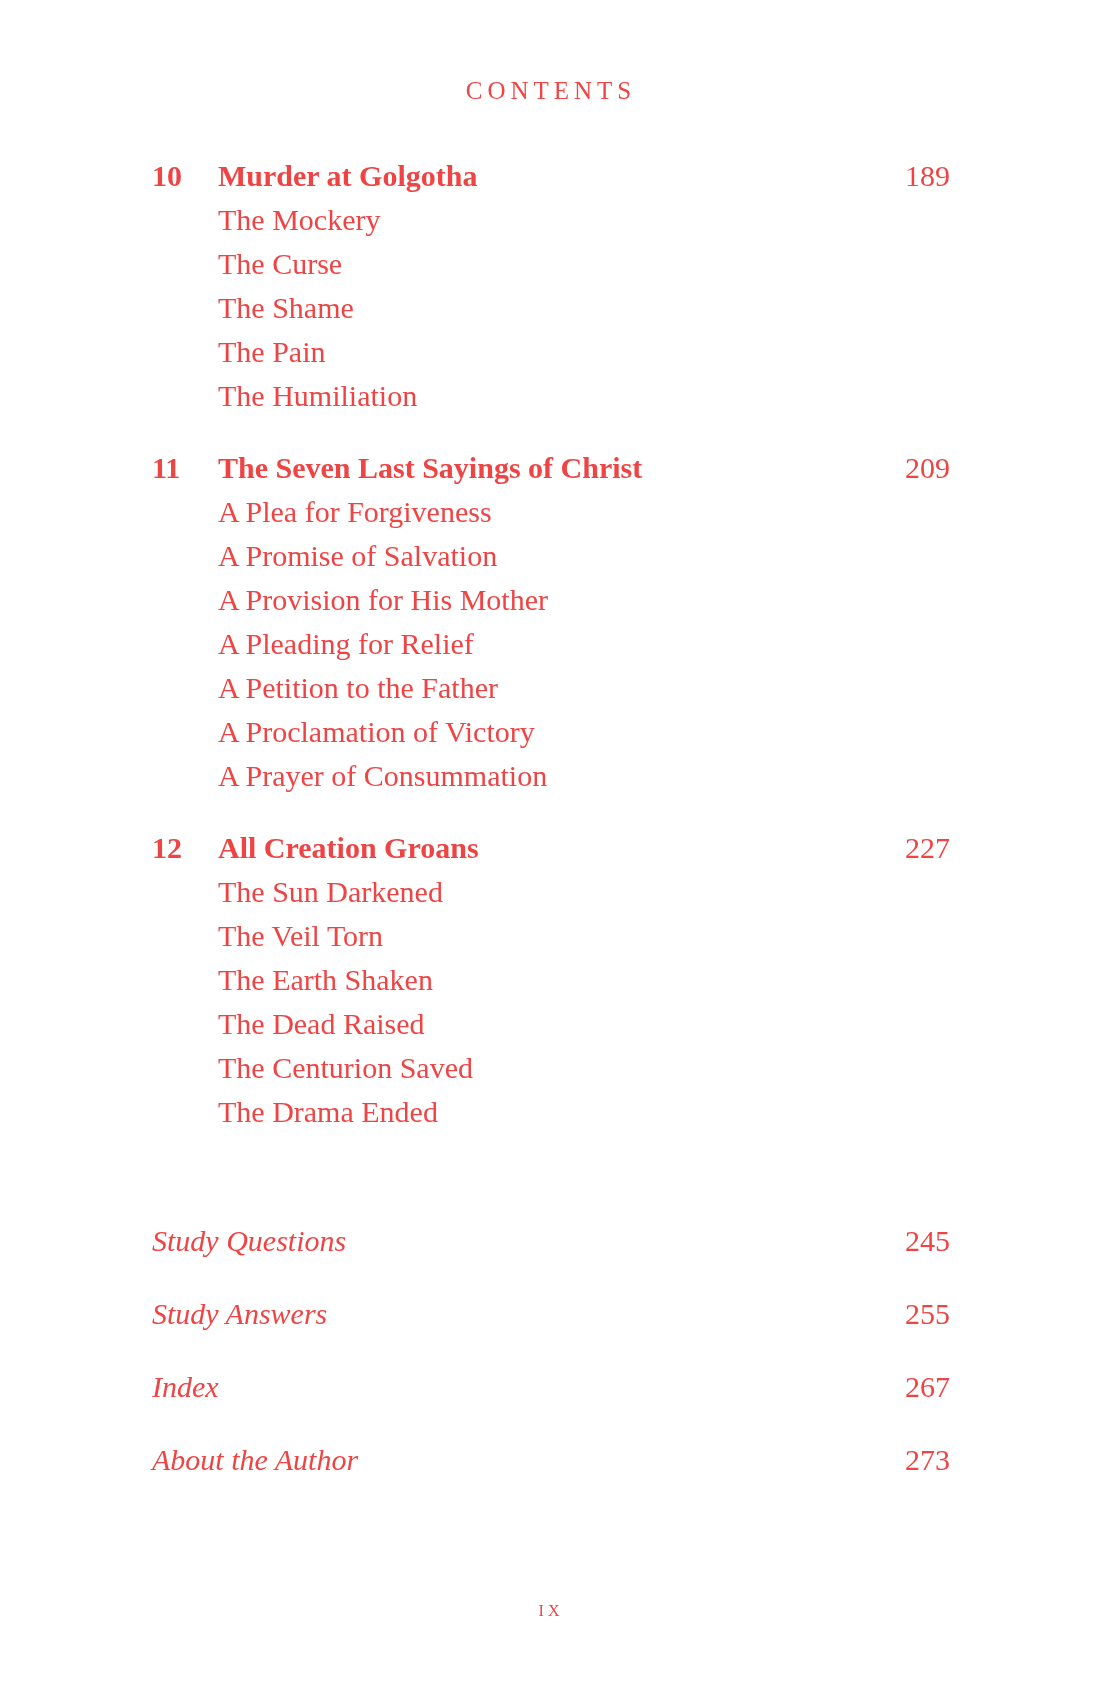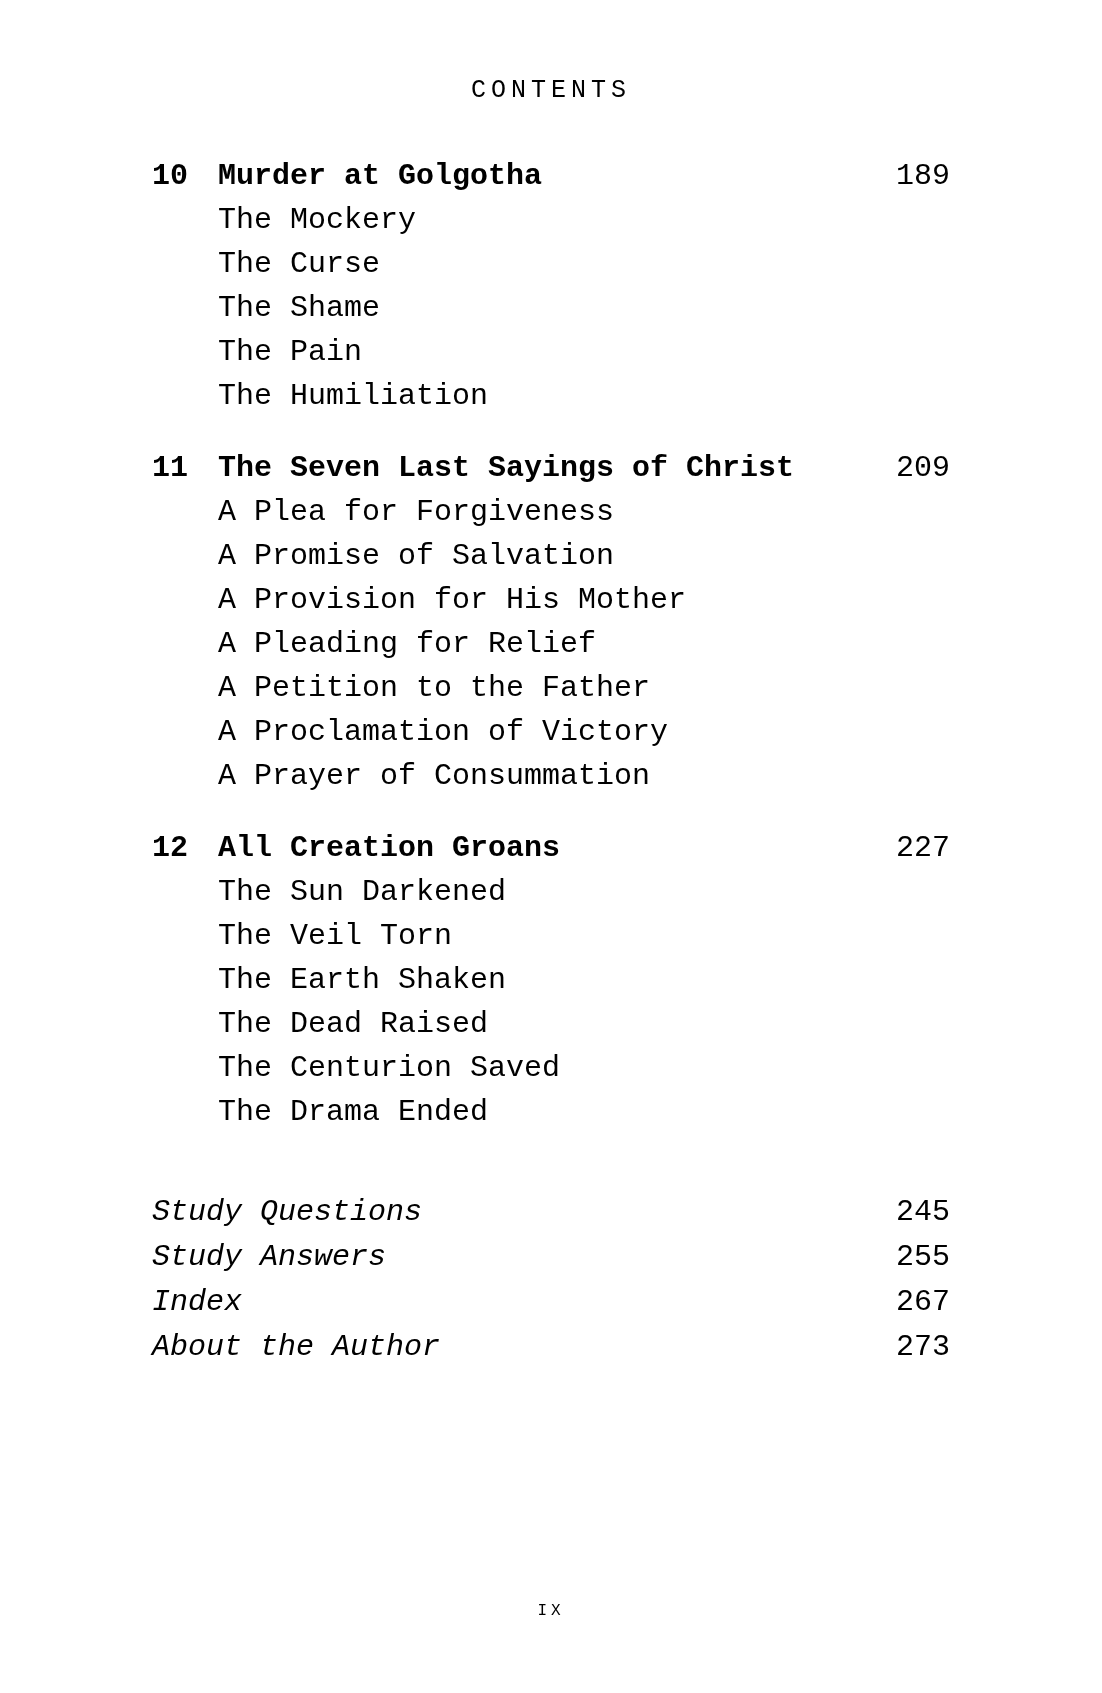--- a/index.html
+++ b/index.html
@@ -5,22 +5,22 @@
   html, body {
     margin: 0;
     padding: 0;
     background: #ffffff;
   }
   .page {
     position: relative;
     width: 1102px;
     height: 1693px;
     background: #ffffff;
-    color: #000000;
-    font-family: Liberation Mono, monospace;
+    color: #ef4444;
+    font-family: Liberation Serif, serif;
     overflow: hidden;
   }
   .contents-header {
     position: absolute;
     top: 78px;
     left: 0;
     width: 100%;
     text-align: center;
     font-size: 25px;
     letter-spacing: 5px;
@@ -63,20 +63,21 @@
     margin-top: 16px;
   }
   .back-matter {
     margin-top: 56px;
   }
   .back-matter .row {
     line-height: 45px;
   }
   .back-matter .title {
     font-style: italic;
+    margin-top: 28px;
   }
   .folio {
     position: absolute;
     top: 1600px;
     left: 0;
     width: 100%;
     text-align: center;
     font-size: 16px;
     letter-spacing: 4px;
     line-height: 22px;

